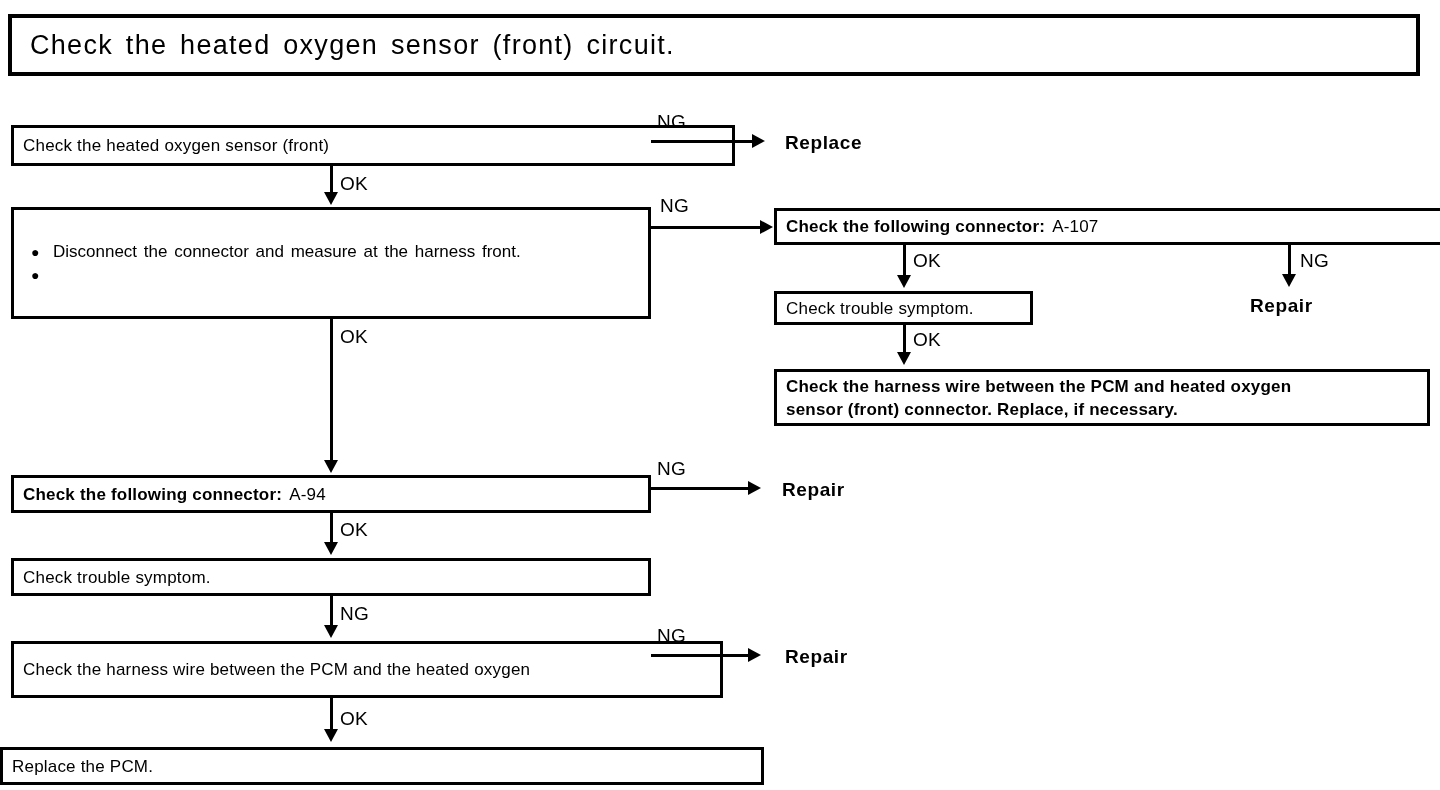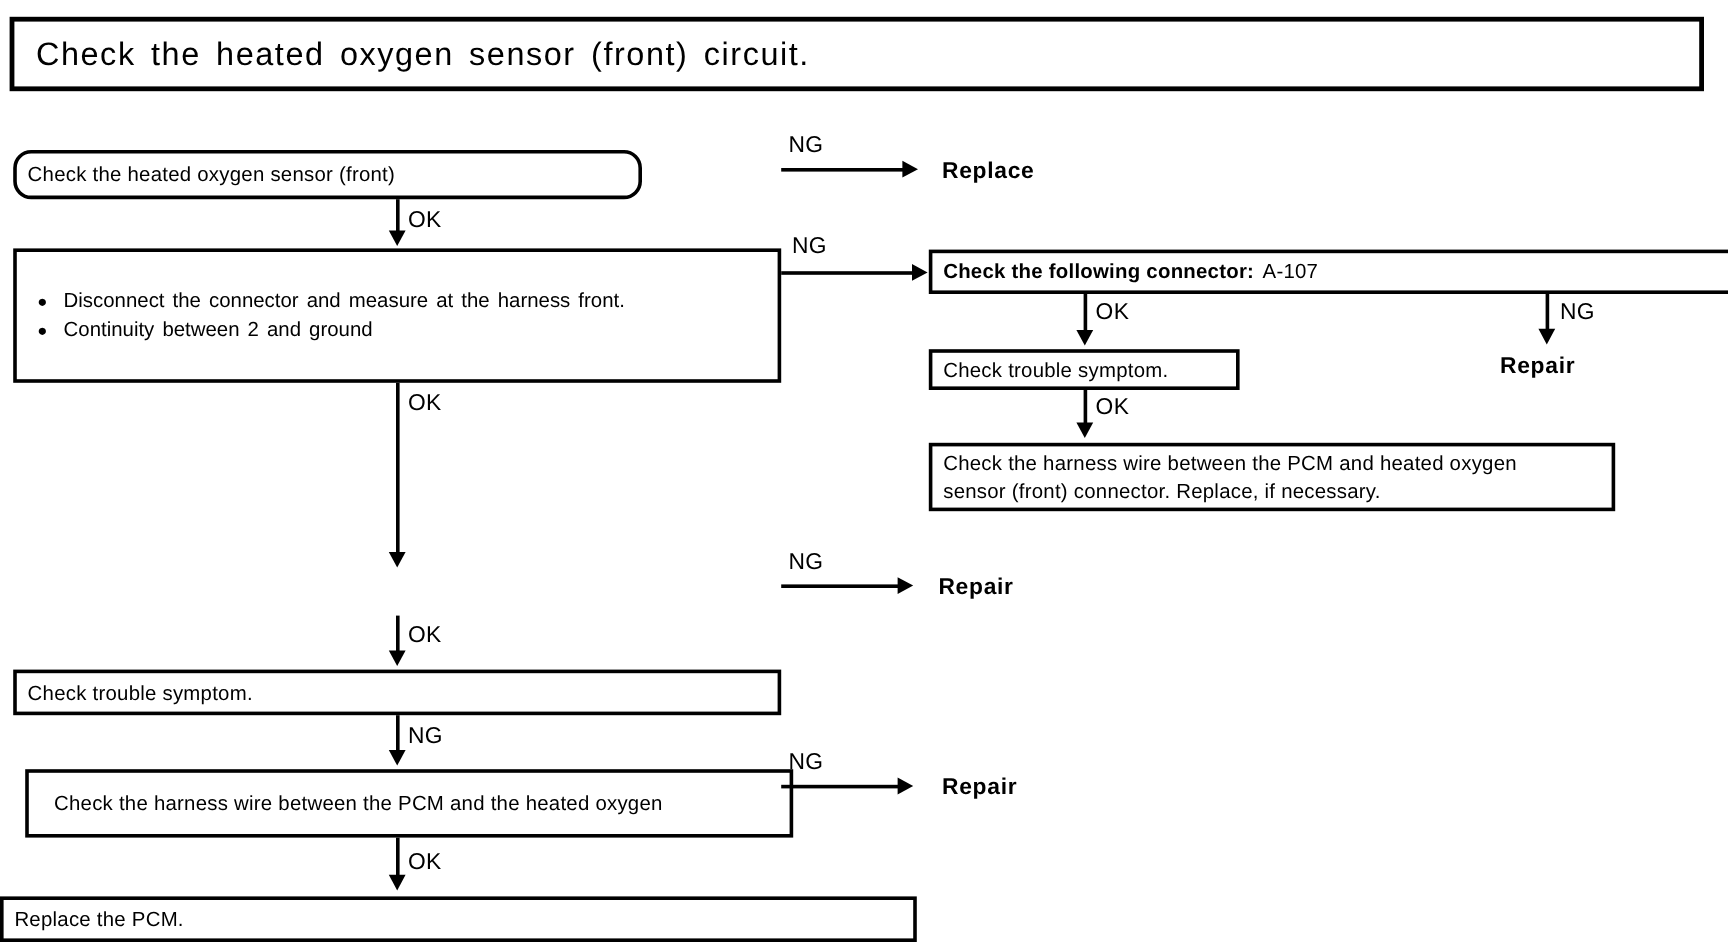--- a/index.html
+++ b/index.html
@@ -51,31 +51,31 @@
   #title-box .line {
     font-size: 27px;
     font-weight: normal;
     line-height: 32px;
     padding-left: 18px;
     letter-spacing: 1.3px;
     word-spacing: 4px;
   }
 
   
-  #box-check-sensor   { left: 11px; top: 125px; width: 524px; height: 41px; border-radius: 15px; }
+  #box-check-sensor   { left: 11px; top: 125px; width: 724px; height: 41px; }
   #box-measure        { left: 11px; top: 207px; width: 640px; height: 112px; }
   #box-connector-a94  { left: 11px; top: 475px; width: 640px; height: 38px; }
   #box-trouble-left   { left: 11px; top: 558px; width: 640px; height: 38px; }
-  #box-harness-left   { left: 21px; top: 641px; width: 640px; height: 57px; padding-left: 12px; }
+  #box-harness-left   { left: 11px; top: 641px; width: 712px; height: 57px; }
   #box-replace-pcm    { left: 0; top: 747px; width: 764px; height: 38px; }
 
   
   #box-connector-a107 { left: 774px; top: 208px; width: 712px; height: 37px; }
   #box-trouble-right  { left: 774px; top: 291px; width: 259px; height: 34px; }
-  #box-harness-right  { left: 774px; top: 369px; width: 572px; height: 57px; }
+  #box-harness-right  { left: 774px; top: 369px; width: 656px; height: 57px; font-weight: bold; }
   .box .line.italic { font-style: italic; }
   .box .line .normal { font-style: normal; font-weight: normal; }
   .box .line .bold { font-weight: bold; }
 
   
   .bullet-row {
     display: flex;
     align-items: baseline;
     font-size: 17px;
     line-height: 23px;
@@ -165,21 +165,20 @@
   <div class="arrow-down" style="left:324px; top:192px;"></div>
   <div class="edge-label" style="left:340px; top:174px;">OK</div>
 
   <div class="box" id="box-measure">
     <div class="bullet-row">
       <span class="dot">●</span>
       <span class="btxt">Disconnect the connector and measure at the harness front.</span>
     </div>
     <div class="bullet-row">
       <span class="dot">●</span>
-      <span class="btxt">Continuity between 2 and ground</span>
     </div>
   </div>
 
   <div class="hline" style="left:651px; top:226px; width:112px;"></div>
   <div class="arrow-right" style="left:760px; top:220px;"></div>
   <div class="edge-label" style="left:660px; top:196px;">NG</div>
 
   <div class="vline" style="left:330px; top:319px; height:144px;"></div>
   <div class="arrow-down" style="left:324px; top:460px;"></div>
   <div class="edge-label" style="left:340px; top:327px;">OK</div>
@@ -203,20 +202,23 @@
 
   <div class="vline" style="left:903px; top:325px; height:29px;"></div>
   <div class="arrow-down" style="left:897px; top:352px;"></div>
   <div class="edge-label" style="left:913px; top:330px;">OK</div>
 
   <div class="box" id="box-harness-right">
     <div class="line">Check the harness wire between the PCM and heated oxygen</div>
     <div class="line">sensor (front) connector. Replace, if necessary.</div>
   </div>
 
+  <div class="box" id="box-connector-a94">
+    <div class="line"><span class="bold">Check the following connector:</span><span class="normal" style="padding-left:7px;">A-94</span></div>
+  </div>
 
   <div class="hline" style="left:651px; top:487px; width:100px;"></div>
   <div class="arrow-right" style="left:748px; top:481px;"></div>
   <div class="edge-label" style="left:657px; top:459px;">NG</div>
   <div class="terminal" style="left:782px; top:480px;">Repair</div>
 
   <div class="vline" style="left:330px; top:513px; height:31px;"></div>
   <div class="arrow-down" style="left:324px; top:542px;"></div>
   <div class="edge-label" style="left:340px; top:520px;">OK</div>
 

